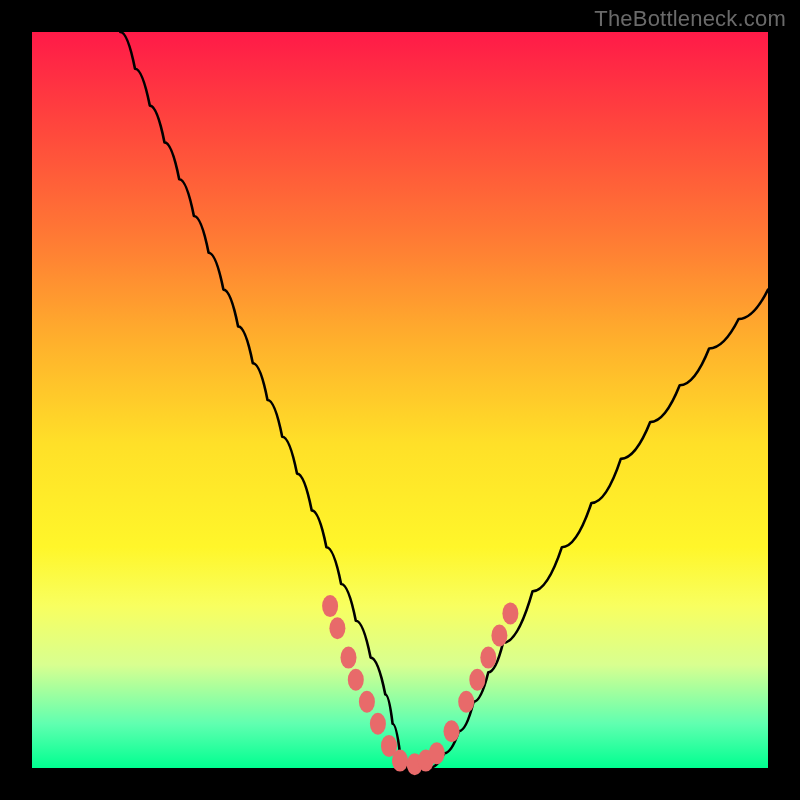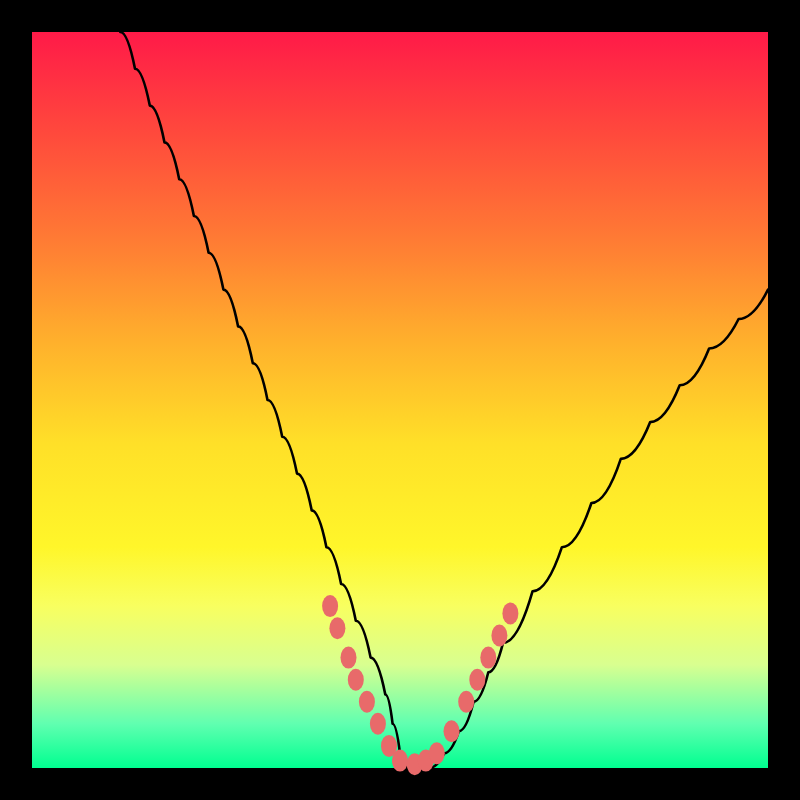--- a/index.html
+++ b/index.html
@@ -53,20 +53,21 @@
     top: 0;
     width: 736px;
     height: 736px;
     overflow: visible;
   }
 </style>
 </head>
 <body>
 
 <div class="frame">
+  <div class="watermark">TheBottleneck.com</div>
   <div class="plot">
     <svg class="curve" viewBox="0 0 736 736" preserveAspectRatio="none">
       <path id="curve-path" fill="none" stroke="#000" stroke-width="2.6" stroke-linecap="round" stroke-linejoin="round" d="M 88.3 0.0 Q 95.7 0.0 103.0 36.8 Q 110.4 36.8 117.8 73.6 Q 125.1 73.6 132.5 110.4 Q 139.8 110.4 147.2 147.2 Q 154.6 147.2 161.9 184.0 Q 169.3 184.0 176.6 220.8 Q 184.0 220.8 191.4 257.6 Q 198.7 257.6 206.1 294.4 Q 213.4 294.4 220.8 331.2 Q 228.2 331.2 235.5 368.0 Q 242.9 368.0 250.2 404.8 Q 257.6 404.8 265.0 441.6 Q 272.3 441.6 279.7 478.4 Q 287.0 478.4 294.4 515.2 Q 301.8 515.2 309.1 552.0 Q 316.5 552.0 323.8 588.8 Q 331.2 588.8 338.6 625.6 Q 345.9 625.6 353.3 662.4 Q 357.0 662.4 360.6 691.8 Q 364.3 691.8 368.0 721.3 Q 371.7 721.3 375.4 736.0 Q 379.0 736.0 382.7 736.0 Q 390.1 736.0 397.4 736.0 Q 404.8 736.0 412.2 721.3 Q 419.5 721.3 426.9 699.2 Q 434.2 699.2 441.6 669.8 Q 449.0 669.8 456.3 640.3 Q 463.7 640.3 471.0 610.9 Q 485.8 610.9 500.5 559.4 Q 515.2 559.4 529.9 515.2 Q 544.6 515.2 559.4 471.0 Q 574.1 471.0 588.8 426.9 Q 603.5 426.9 618.2 390.1 Q 633.0 390.1 647.7 353.3 Q 662.4 353.3 677.1 316.5 Q 691.8 316.5 706.6 287.0 Q 721.3 287.0 736.0 257.6"></path>
       <g id="dots-group">
           <ellipse cx="298.1" cy="574.1" rx="8" ry="11" fill="#e86a6a"></ellipse>
           <ellipse cx="305.4" cy="596.2" rx="8" ry="11" fill="#e86a6a"></ellipse>
           <ellipse cx="316.5" cy="625.6" rx="8" ry="11" fill="#e86a6a"></ellipse>
           <ellipse cx="323.8" cy="647.7" rx="8" ry="11" fill="#e86a6a"></ellipse>
           <ellipse cx="334.9" cy="669.8" rx="8" ry="11" fill="#e86a6a"></ellipse>
           <ellipse cx="345.9" cy="691.8" rx="8" ry="11" fill="#e86a6a"></ellipse>

